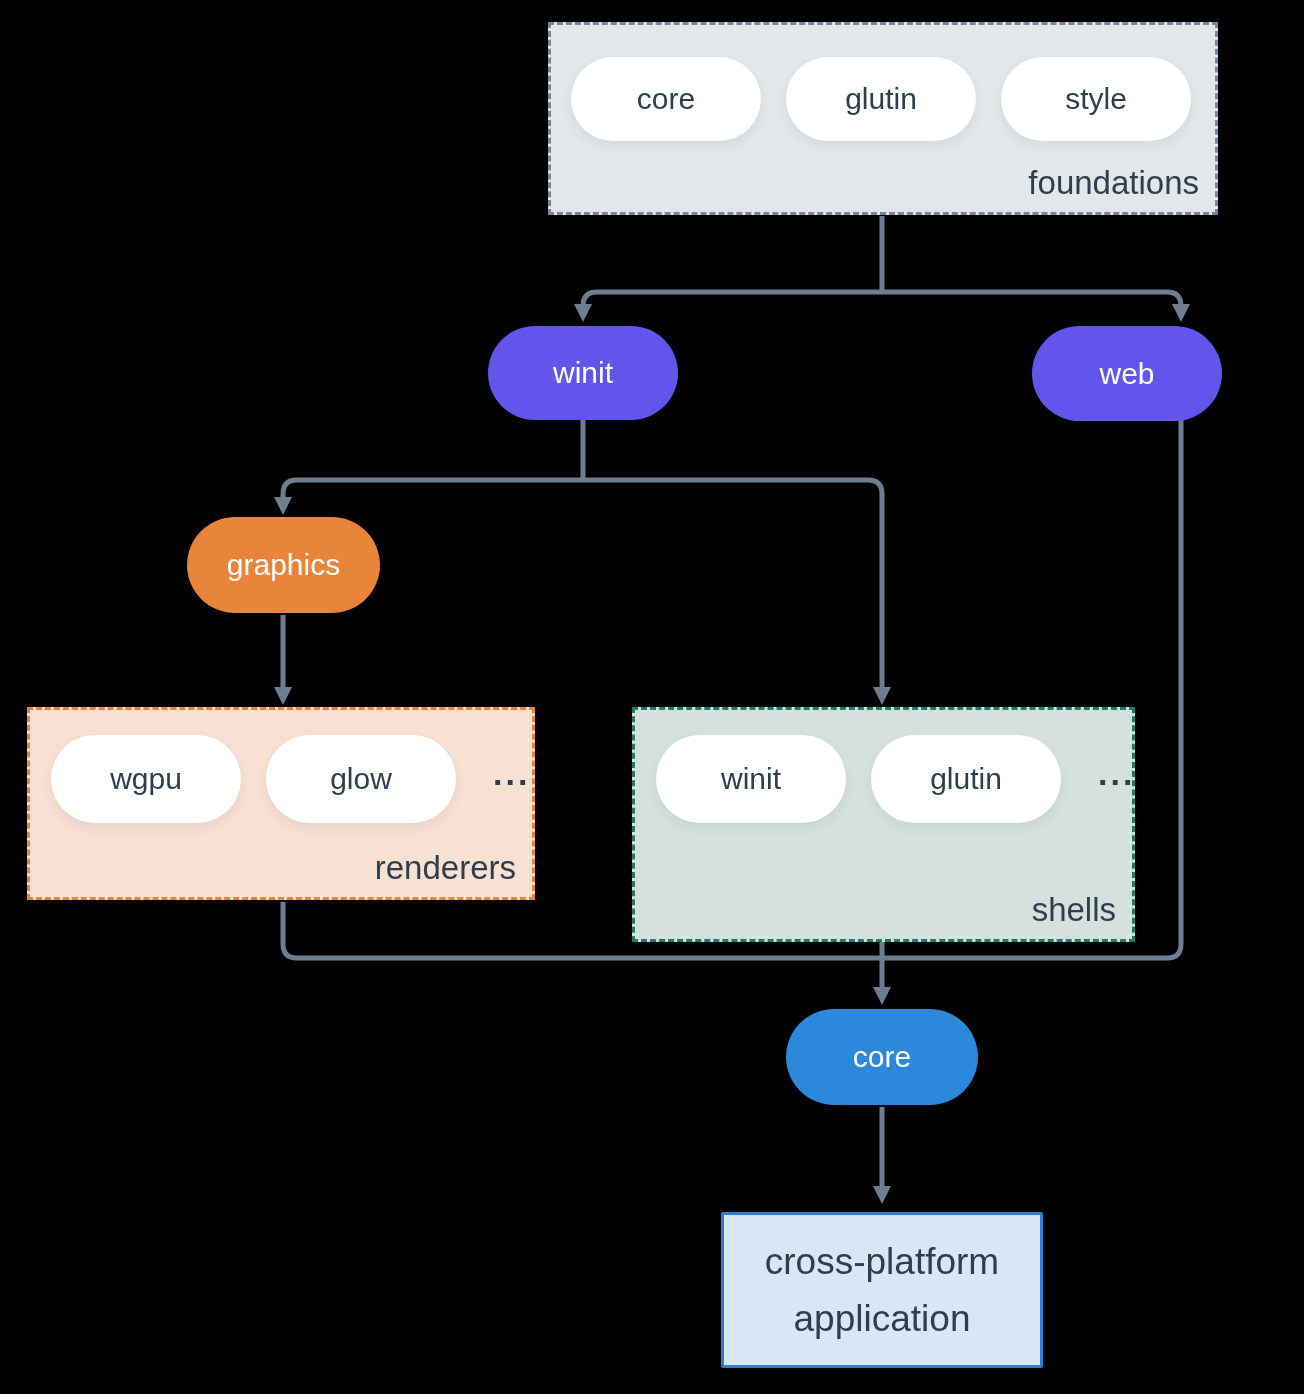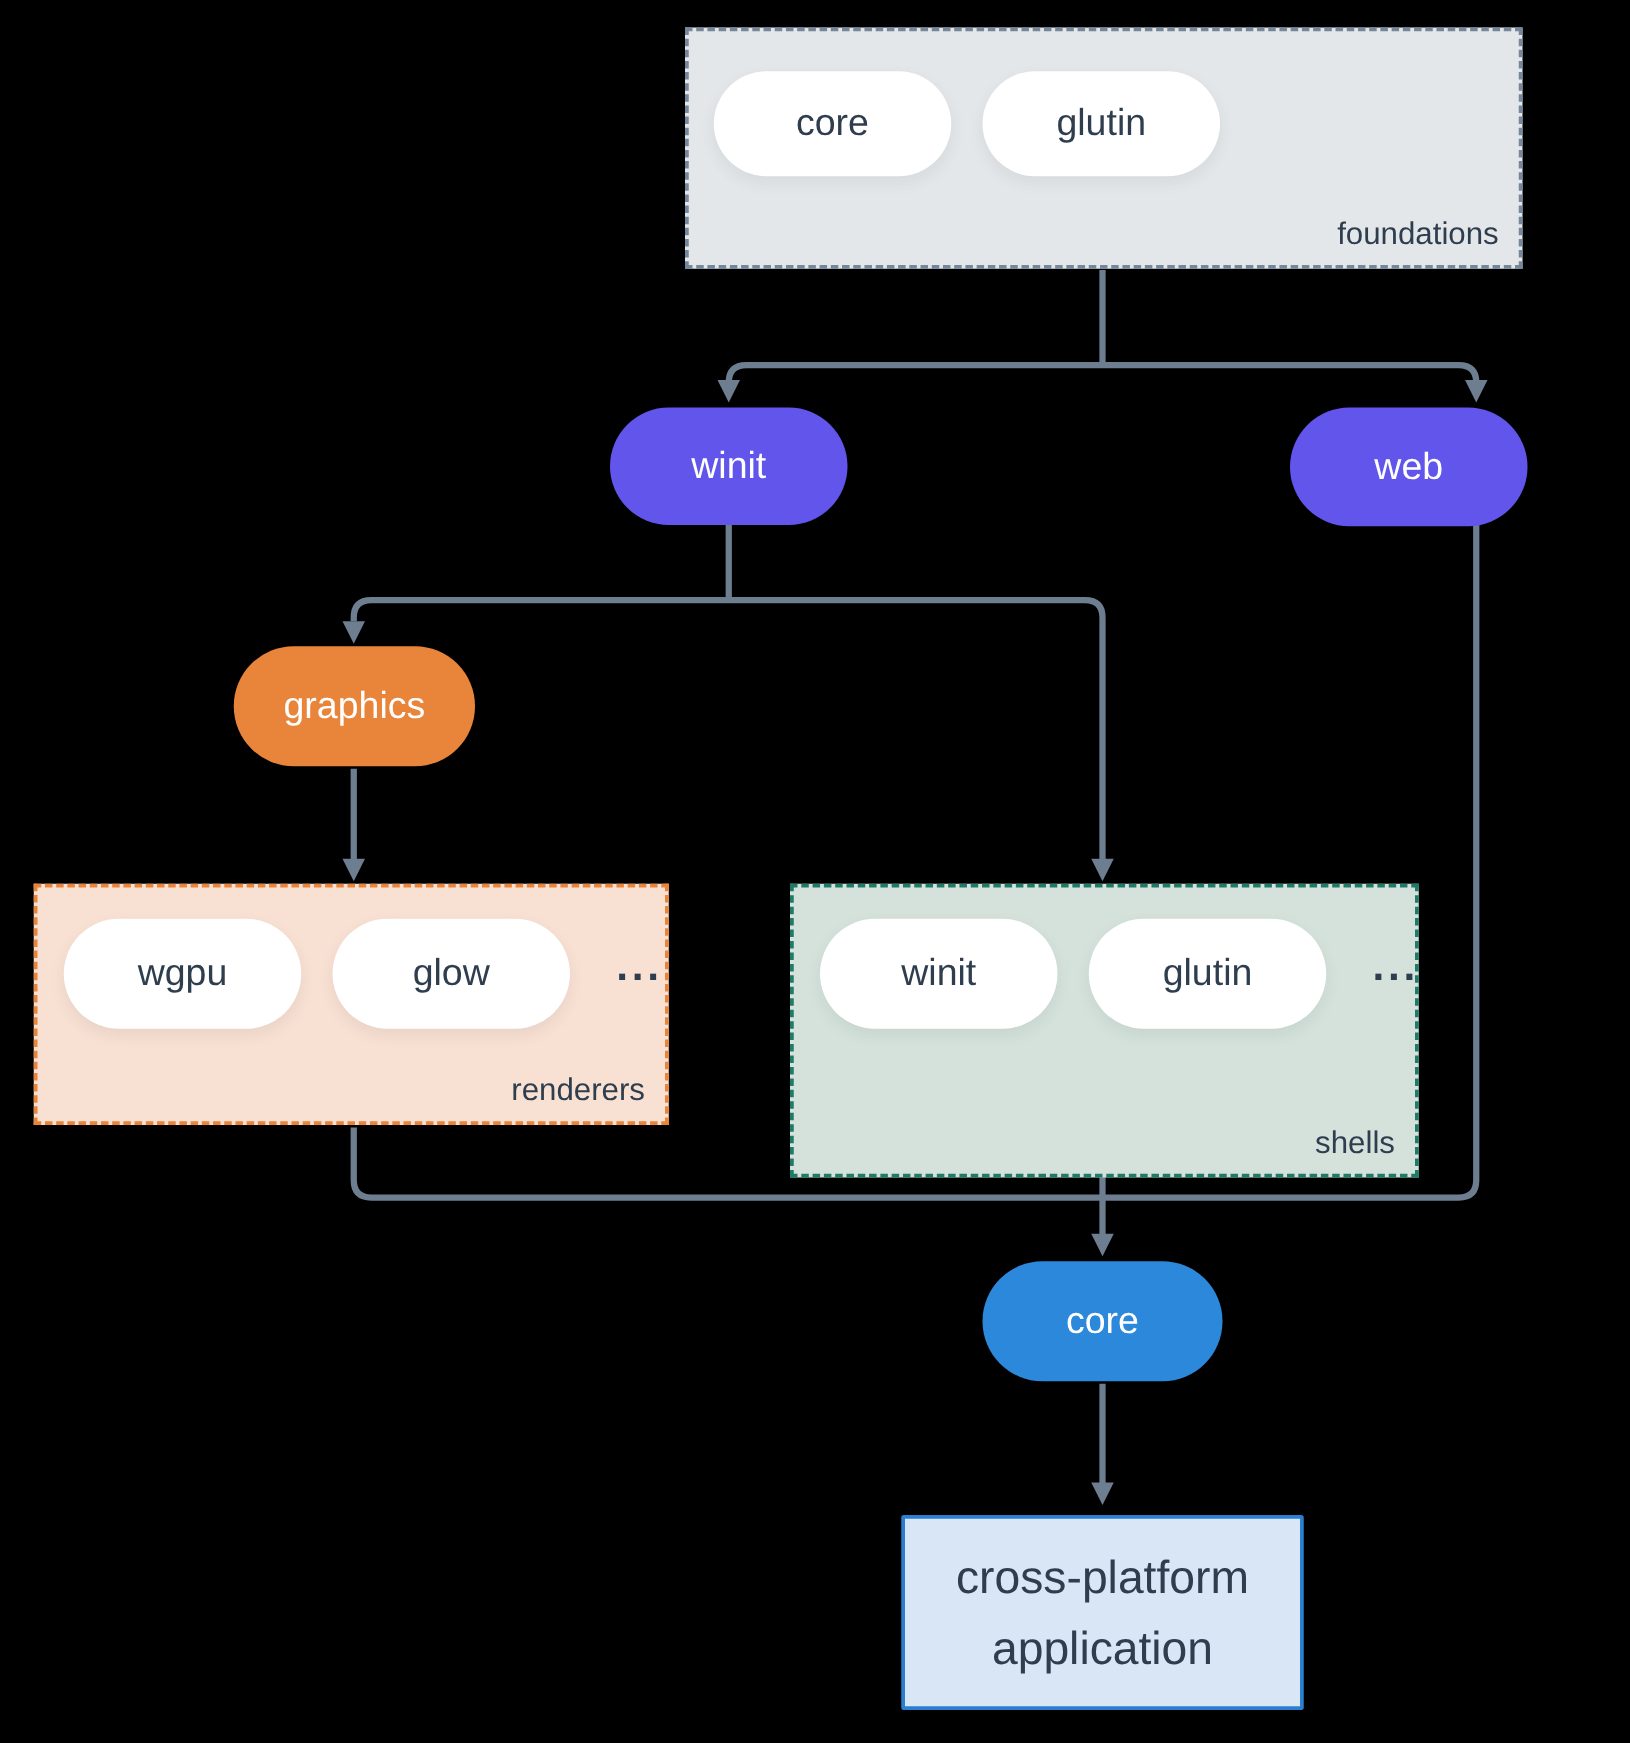--- a/index.html
+++ b/index.html
@@ -47,21 +47,21 @@
     width:190px; height:88px; background:var(--pill-bg);
     box-shadow:0 5px 12px rgba(47,62,78,0.08);
   }
   .group.foundations .pill.white{height:84px;}
   .ellipsis{
     font-size:34px; color:var(--text-dark); letter-spacing:3px;
     font-weight:bold; padding-left:12px; transform:translateY(-6px);
   }
   .group-label{
     position:absolute; right:16px; bottom:10px;
-    font-size:25px; color:var(--text-dark);
+    font-size:33px; color:var(--text-dark);
   }
 
   .node{
     position:absolute; display:flex; align-items:center; justify-content:center;
     border-radius:999px; font-size:30px; color:#FFFFFF;
   }
   .node.native{left:488px; top:326px; width:190px; height:94px; background:var(--purple);}
   .node.web{left:1032px; top:326px; width:190px; height:95px; background:var(--purple);}
   .node.graphics{left:187px; top:517px; width:193px; height:96px; background:var(--orange);}
   .node.iced{left:786px; top:1009px; width:192px; height:96px; background:var(--blue);}
@@ -99,20 +99,21 @@
     <polygon points="873,987 891,987 882,1005"></polygon>
 
     <path d="M882 1107 L882 1187"></path>
     <polygon points="873,1186 891,1186 882,1204"></polygon>
   </svg>
 
   <div class="group foundations">
     <div class="pill-row">
       <div class="pill white">core</div>
       <div class="pill white">glutin</div>
+      <div class="pill white">style</div>
     </div>
     <div class="group-label">foundations</div>
   </div>
 
   <div class="node native">winit</div>
   <div class="node web">web</div>
 
   <div class="node graphics">graphics</div>
 
   <div class="group renderers">

